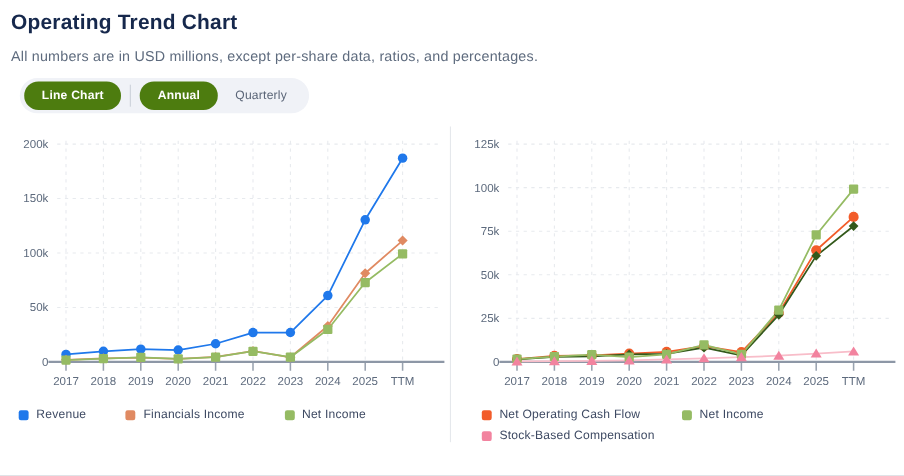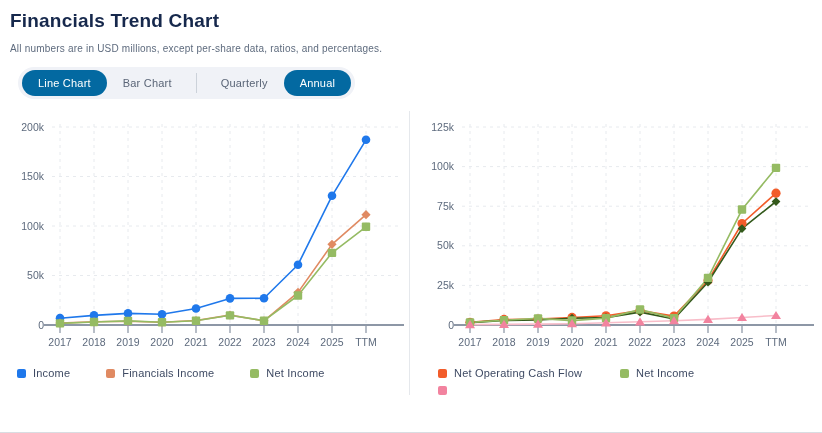--- a/index.html
+++ b/index.html
@@ -1,50 +1,49 @@
 <!DOCTYPE html>
 <html><head>
 <meta charset="utf-8">
 <style>
   * { margin:0; padding:0; box-sizing:border-box; }
   html,body { background:#fff; font-family:"Liberation Sans", sans-serif; }
   .page { width:822px; height:433px; position:relative; background:#fff; border-bottom:1px solid #d9dde2; overflow:hidden; }
   .header { padding:10px 10px 0 10px; }
   .title { font-size:19px; font-weight:700; color:#16284c; letter-spacing:.2px; }
-  .subtitle { margin-top:11px; font-size:10px; color:#5e6b7e; letter-spacing:.2px; }
+  .subtitle { margin-top:11px; font-size:13px; color:#5e6b7e; letter-spacing:.2px; }
   .toolbar { margin:13px 0 0 8px; display:inline-flex; align-items:center; background:#f0f2f7; border-radius:17px; padding:3px 4px; }
   .seg-btn { border:none; background:transparent; font-family:inherit; font-size:11px; color:#5a6577; padding:7px 16px; border-radius:14px; cursor:pointer; letter-spacing:.2px; }
-  .seg-btn.active { background:#0369a1; color:#fff; font-weight:400; }
+  .seg-btn.active { background:#4d7c0f; color:#fff; font-weight:700; }
   .seg-divider { width:1px; height:20px; background:#ccd2da; margin:0 8px; }
   .charts-row { display:flex; margin-top:12px; }
   .chart-panel { width:410px; }
   .chart-panel.left { border-right:1px solid #e5e8ec; }
   .chart-panel.right { width:411px; }
   svg.chart { display:block; }
   svg.chart text.tick { font-family:"Liberation Sans", sans-serif; font-size:10.5px; fill:#5d6a7d; }
   .legend { margin-top:6px; }
   .legend-row { display:flex; column-gap:36px; padding-left:17px; }
   .legend-grid { display:grid; grid-template-columns:182px auto; row-gap:7px; padding-left:28px; }
   .legend-item { display:flex; align-items:center; gap:7px; cursor:pointer; }
   .legend-swatch { width:9px; height:9px; border-radius:2px; flex:0 0 auto; }
   .legend-label { font-size:11px; color:#3e4a63; letter-spacing:.2px; white-space:nowrap; }
 </style>
 </head>
 <body>
 
 <div class="page">
   <div class="header">
-    <div class="title">Financials Trend Chart</div>
+    <div class="title">Operating Trend Chart</div>
     <div class="subtitle">All numbers are in USD millions, except per-share data, ratios, and percentages.</div>
     <div class="toolbar">
       <button class="seg-btn active">Line Chart</button>
-      <button class="seg-btn">Bar Chart</button>
       <span class="seg-divider"></span>
+      <button class="seg-btn active">Annual</button>
       <button class="seg-btn">Quarterly</button>
-      <button class="seg-btn active">Annual</button>
     </div>
   </div>
 
   <div class="charts-row">
     <div class="chart-panel left">
       <svg class="chart" id="chart-0" width="410" height="250">
           <line x1="60" y1="13" x2="60" y2="213" stroke="#e7eaee" stroke-width="1" stroke-dasharray="3 4"></line>
           <line x1="94" y1="13" x2="94" y2="213" stroke="#e7eaee" stroke-width="1" stroke-dasharray="3 4"></line>
           <line x1="128" y1="13" x2="128" y2="213" stroke="#e7eaee" stroke-width="1" stroke-dasharray="3 4"></line>
           <line x1="162" y1="13" x2="162" y2="213" stroke="#e7eaee" stroke-width="1" stroke-dasharray="3 4"></line>
@@ -114,21 +113,21 @@
           <rect x="191.8" y="205.51132" width="8.4" height="8.4" rx="1" fill="#95bb63"></rect>
           <rect x="225.8" y="200.14552" width="8.4" height="8.4" rx="1" fill="#95bb63"></rect>
           <rect x="259.8" y="205.47568" width="8.4" height="8.4" rx="1" fill="#95bb63"></rect>
           <rect x="293.8" y="180.3376" width="8.4" height="8.4" rx="1" fill="#95bb63"></rect>
           <rect x="327.8" y="137.6488" width="8.4" height="8.4" rx="1" fill="#95bb63"></rect>
           <rect x="361.8" y="111.59496999999999" width="8.4" height="8.4" rx="1" fill="#95bb63"></rect>
         </svg>
       <div class="legend legend-row" id="legend-0">
           <div class="legend-item">
             <span class="legend-swatch" style="background: rgb(31, 120, 235);"></span>
-            <span class="legend-label">Income</span>
+            <span class="legend-label">Revenue</span>
           </div>
           <div class="legend-item">
             <span class="legend-swatch" style="background: rgb(224, 138, 98);"></span>
             <span class="legend-label">Financials Income</span>
           </div>
           <div class="legend-item">
             <span class="legend-swatch" style="background: rgb(149, 187, 99);"></span>
             <span class="legend-label">Net Income</span>
           </div>
         </div>
@@ -226,17 +225,18 @@
           <div class="legend-item">
             <span class="legend-swatch" style="background: rgb(242, 92, 42);"></span>
             <span class="legend-label">Net Operating Cash Flow</span>
           </div>
           <div class="legend-item">
             <span class="legend-swatch" style="background: rgb(149, 187, 99);"></span>
             <span class="legend-label">Net Income</span>
           </div>
           <div class="legend-item">
             <span class="legend-swatch" style="background: rgb(242, 131, 159);"></span>
+            <span class="legend-label">Stock-Based Compensation</span>
           </div>
         </div>
     </div>
   </div>
 </div>
 
 </body></html>

